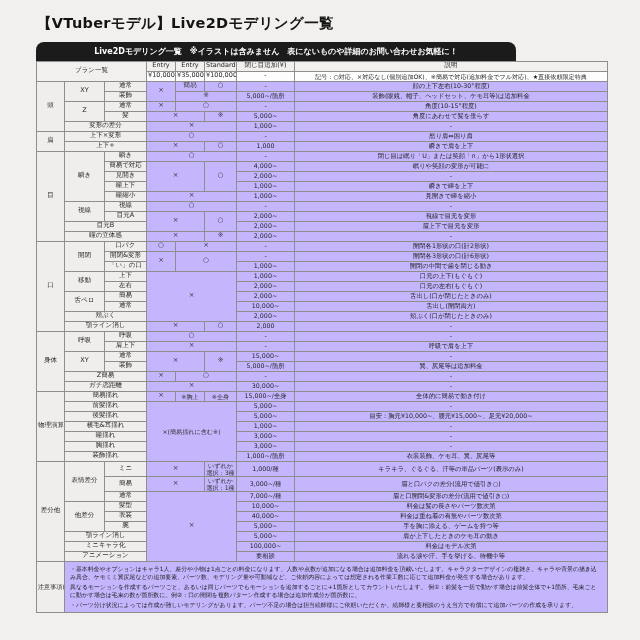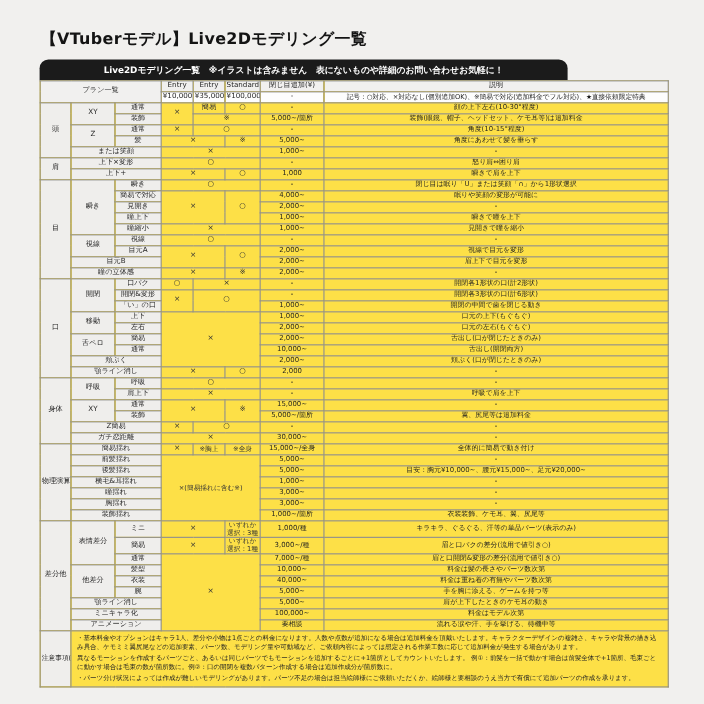--- a/index.html
+++ b/index.html
@@ -4,35 +4,35 @@
 <style>
   html,body{margin:0;padding:0;}
   body{
     width:640px;height:640px;
     background:#f1f0ee;
     font-family:"DejaVu Sans",sans-serif;
     -webkit-font-smoothing:antialiased;
     box-sizing:border-box;
     overflow:hidden;
   }
-  .page{padding:20px 30px 0 36px;}
+  .page{padding:8px 30px 0 36px;}
   .page-title{
     font-size:14.5px;font-weight:bold;color:#141414;
     margin:6px 0 9px 1px;letter-spacing:.3px;
   }
   .sheet{width:480px;border-radius:17px;}
   .banner{
     background:#1b1b1b;color:#ffffff;
     font-size:8px;font-weight:bold;text-align:center;
     border-radius:8px 8px 0 0;
     padding:4px 0 3.5px 0;
   }
   table.pricing{
     border-collapse:collapse;width:572px;table-layout:fixed;
-    background:#fde047;border:1.5px solid #333;
+    background:#c4b5fd;border:1.5px solid #333;
   }
   td{
     border:1px solid #8e8e8e;
     font-size:6.5px;line-height:1.15;height:9px;
     padding:0 1px;text-align:center;vertical-align:middle;
     color:#1f1f1f;overflow:hidden;white-space:nowrap;
   }
   .k-h{background:#f1f0ef;}
   .k-hp{background:#fdfdfd;}
   .k-hl{background:#fdfdfd;font-size:6.1px;}
@@ -105,21 +105,21 @@
             <td class="k-d">角度(10-15°程度)</td>
           </tr>
           <tr>
             <td class="k-l">髪</td>
             <td colspan="2" class="k-s">×</td>
             <td class="k-s">※</td>
             <td class="k-p">5,000~</td>
             <td class="k-d">角度にあわせて髪を垂らす</td>
           </tr>
           <tr>
-            <td colspan="2" class="k-l">または笑顔</td>
+            <td colspan="2" class="k-l">変形の差分</td>
             <td colspan="3" class="k-s">×</td>
             <td class="k-p">1,000~</td>
             <td class="k-d">-</td>
           </tr>
           <tr>
             <td rowspan="2" class="k-c">肩</td>
             <td colspan="2" class="k-l">上下×変形</td>
             <td colspan="3" class="k-s">○</td>
             <td class="k-p">-</td>
             <td class="k-d">怒り肩⇔困り肩</td>

